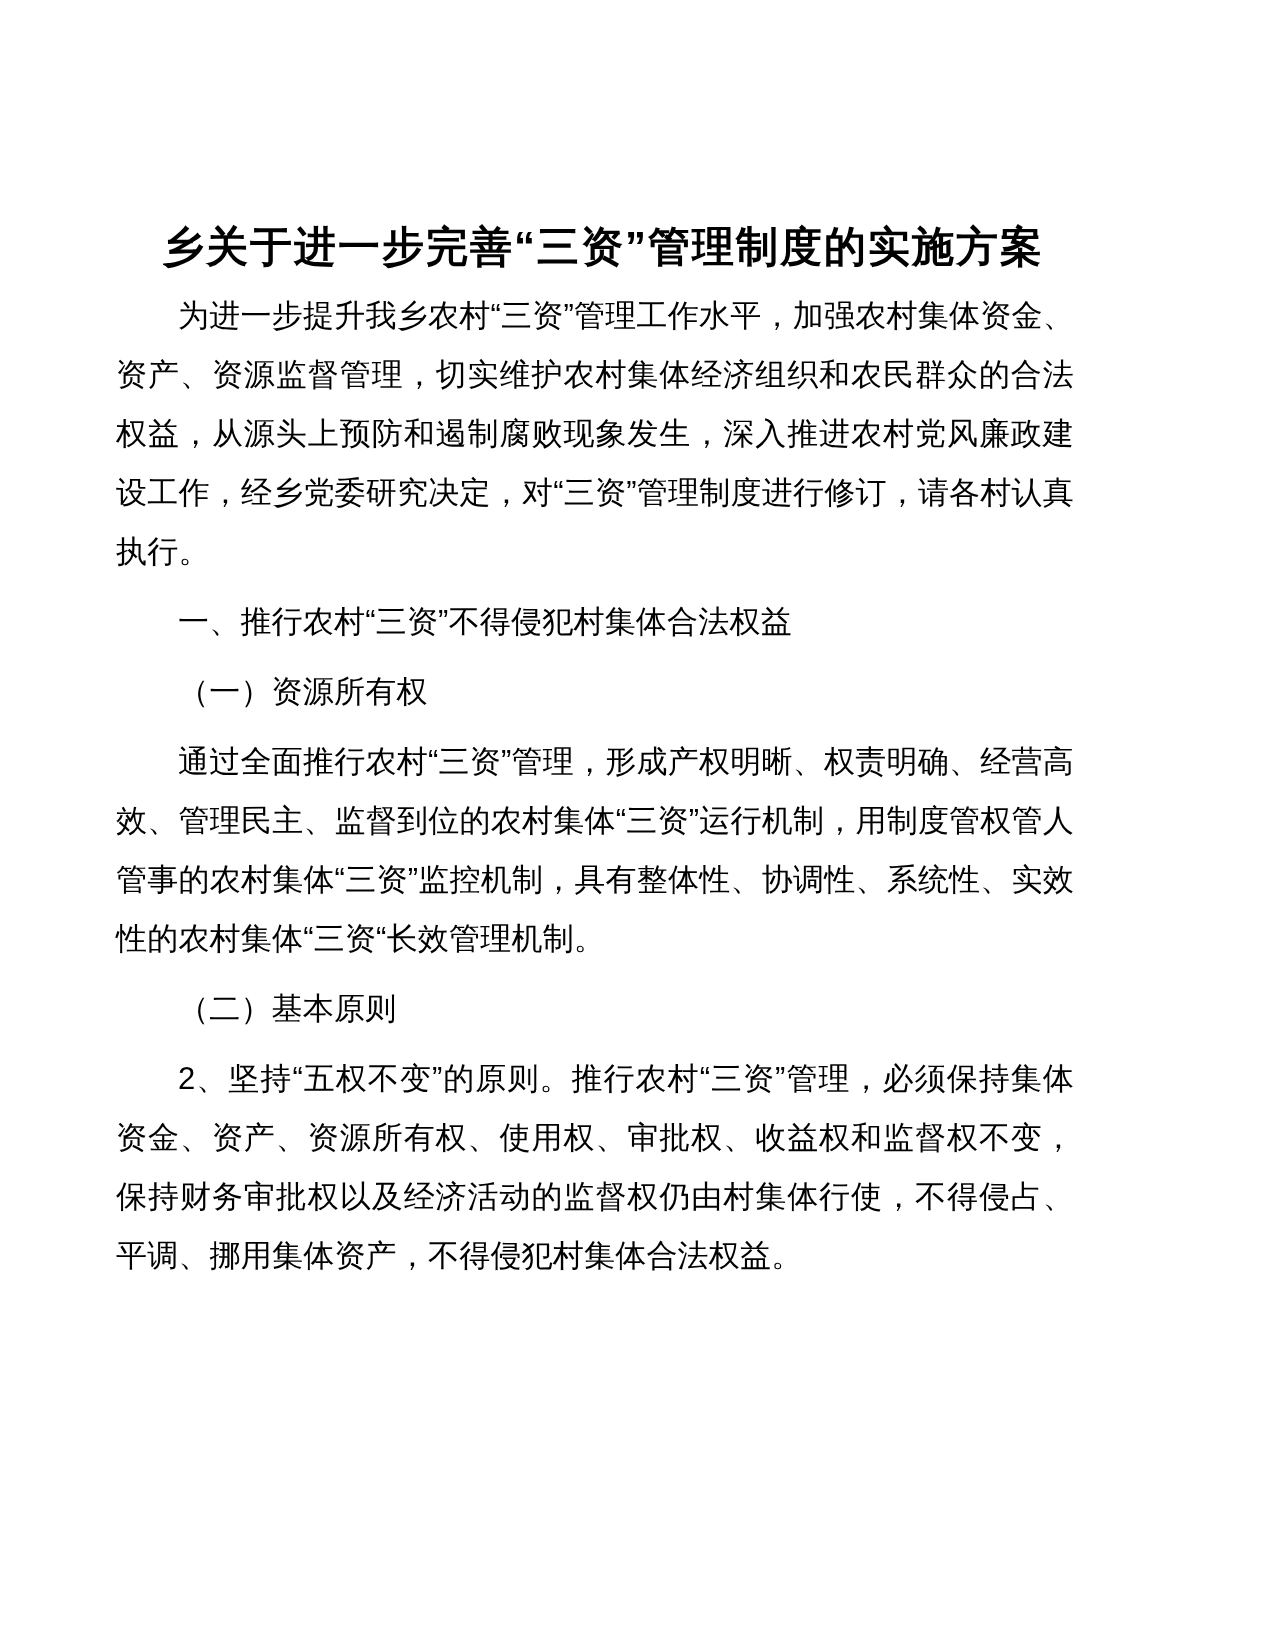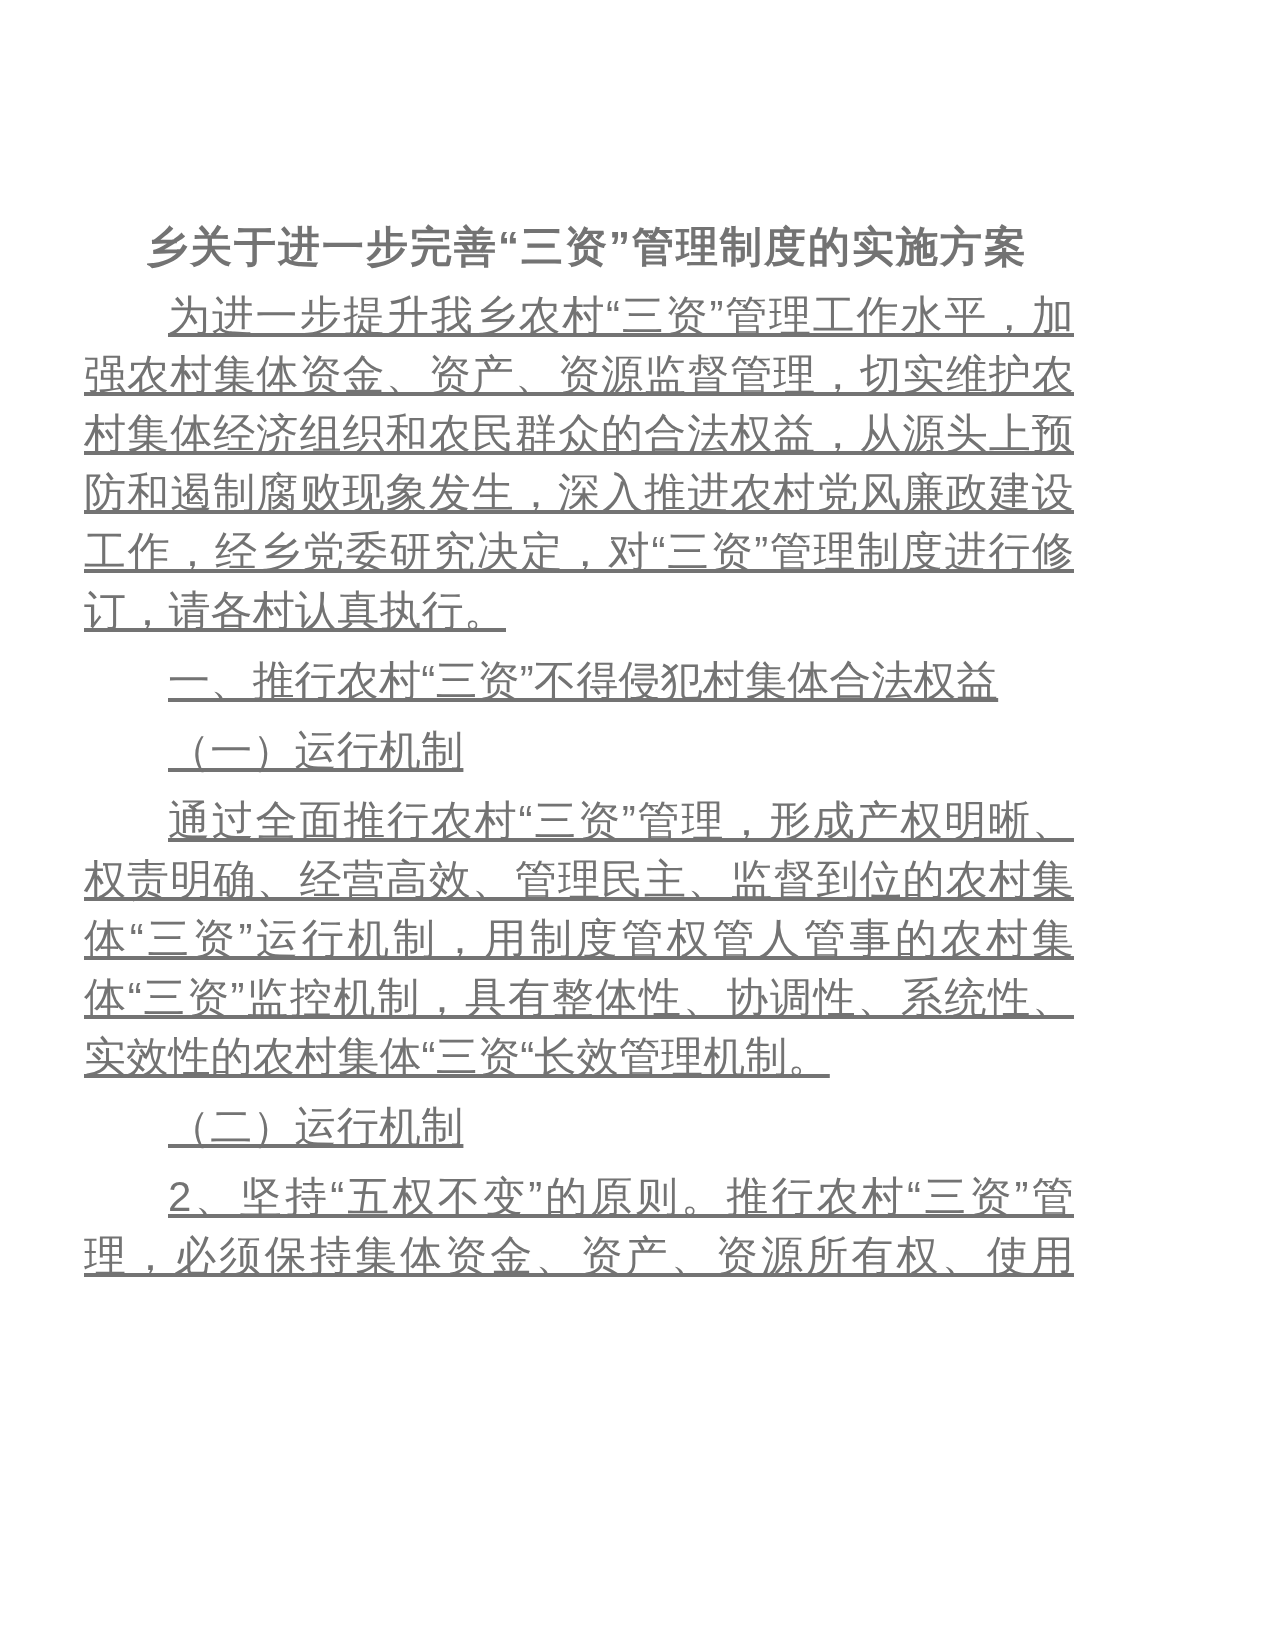--- a/index.html
+++ b/index.html
@@ -7,58 +7,57 @@
     padding: 0;
     background: #ffffff;
   }
   .page {
     position: relative;
     width: 1275px;
     height: 1286px;
     margin: 0 auto;
     box-sizing: border-box;
     background: #ffffff;
-    color: #737373;
-    padding: 216px 185px 0 84px;
+    color: #000000;
+    padding: 216px 185px 0 116px;
     font-family: "Liberation Sans", "DejaVu Sans", sans-serif;
     overflow: hidden;
   }
   .doc-title {
     margin: 0 auto;
     max-width: 920px;
     font-size: 42px;
     line-height: 62px;
     font-weight: 700;
     letter-spacing: 2px;
     text-align: center;
   }
   .doc-block {
     margin: 11px 16px 0 0;
-    font-size: 42px;
+    font-size: 31px;
     line-height: 59px;
     font-weight: 400;
     text-align: justify;
     text-indent: 2em;
     letter-spacing: 0.2px;
-    text-decoration: underline;
   }
   .doc-block.first {
     margin-top: 8px;
   }
 </style>
 </head>
 <body>
 
 <div class="page">
   <h1 class="doc-title">乡关于进一步完善“三资”管理制度的实施方案</h1>
 
   <p class="doc-block first">为进一步提升我乡农村“三资”管理工作水平，加强农村集体资金、资产、资源监督管理，切实维护农村集体经济组织和农民群众的合法权益，从源头上预防和遏制腐败现象发生，深入推进农村党风廉政建设工作，经乡党委研究决定，对“三资”管理制度进行修订，请各村认真执行。</p>
 
   <p class="doc-block">一、推行农村“三资”不得侵犯村集体合法权益</p>
 
-  <p class="doc-block">（一）运行机制</p>
+  <p class="doc-block">（一）资源所有权</p>
 
   <p class="doc-block">通过全面推行农村“三资”管理，形成产权明晰、权责明确、经营高效、管理民主、监督到位的农村集体“三资”运行机制，用制度管权管人管事的农村集体“三资”监控机制，具有整体性、协调性、系统性、实效性的农村集体“三资“长效管理机制。</p>
 
-  <p class="doc-block">（二）运行机制</p>
+  <p class="doc-block">（二）基本原则</p>
 
   <p class="doc-block">2、坚持“五权不变”的原则。推行农村“三资”管理，必须保持集体资金、资产、资源所有权、使用权、审批权、收益权和监督权不变，保持财务审批权以及经济活动的监督权仍由村集体行使，不得侵占、平调、挪用集体资产，不得侵犯村集体合法权益。</p>
 </div>
 
 </body></html>

